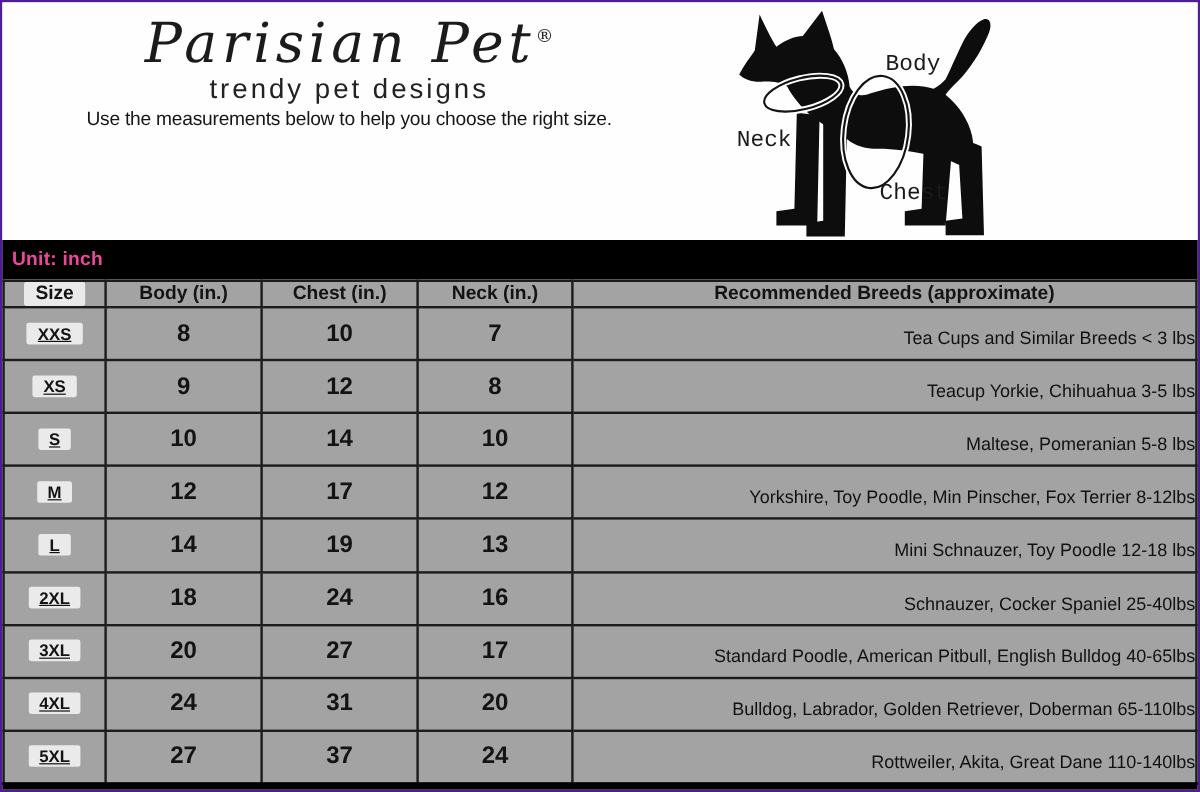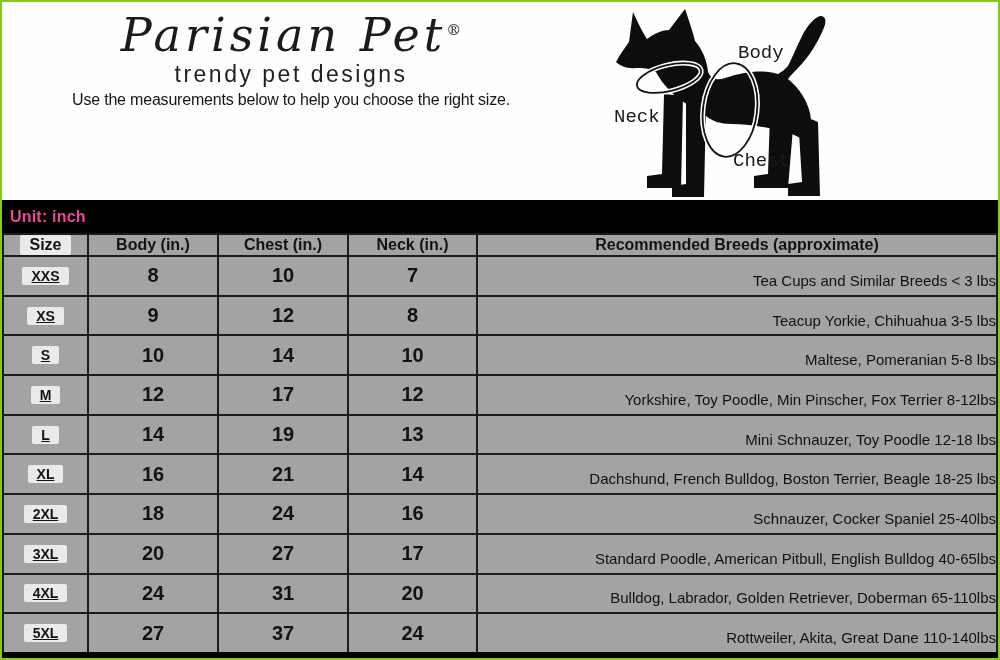--- a/index.html
+++ b/index.html
@@ -2,21 +2,21 @@
 <html><head>
 <meta charset="utf-8">
 <style>
   * { box-sizing: border-box; }
   html,body { margin:0; padding:0; }
   body {
     width:1000px; height:660px; position:relative; overflow:hidden;
     background:#ffffff; color:#131313;
     font-family:"Liberation Sans", sans-serif;
   }
-  .sheet { position:absolute; inset:0; background:#fefefe; border:2px solid #84cc16; }
+  .sheet { position:absolute; inset:0; background:#fefefe; border:2px solid #4c1d95; }
 
   
   .header { position:relative; height:198px; background:#fefefe; }
   .brand-block { position:absolute; left:58px; top:2px; width:462px; text-align:center; }
   .logo-line {
     font-family:"DejaVu Serif", serif; font-style:italic;
     font-size:46px; line-height:52px; letter-spacing:4px; color:#1b1b1b; white-space:nowrap;
   }
   .reg { font-size:15px; vertical-align:super; letter-spacing:0; font-style:normal; }
   .tagline { font-size:23px; letter-spacing:2.5px; color:#222; line-height:26px; }
@@ -145,27 +145,20 @@
           <td class="col4">Yorkshire, Toy Poodle, Min Pinscher, Fox Terrier 8-12lbs</td>
         </tr>
         <tr>
           <td class="col0"><span class="size-chip">L</span></td>
           <td class="col1">14</td>
           <td class="col2">19</td>
           <td class="col3">13</td>
           <td class="col4">Mini Schnauzer, Toy Poodle 12-18 lbs</td>
         </tr>
         <tr>
-          <td class="col0"><span class="size-chip">XL</span></td>
-          <td class="col1">16</td>
-          <td class="col2">21</td>
-          <td class="col3">14</td>
-          <td class="col4">Dachshund, French Bulldog, Boston Terrier, Beagle 18-25 lbs</td>
-        </tr>
-        <tr>
           <td class="col0"><span class="size-chip">2XL</span></td>
           <td class="col1">18</td>
           <td class="col2">24</td>
           <td class="col3">16</td>
           <td class="col4">Schnauzer, Cocker Spaniel 25-40lbs</td>
         </tr>
         <tr>
           <td class="col0"><span class="size-chip">3XL</span></td>
           <td class="col1">20</td>
           <td class="col2">27</td>

